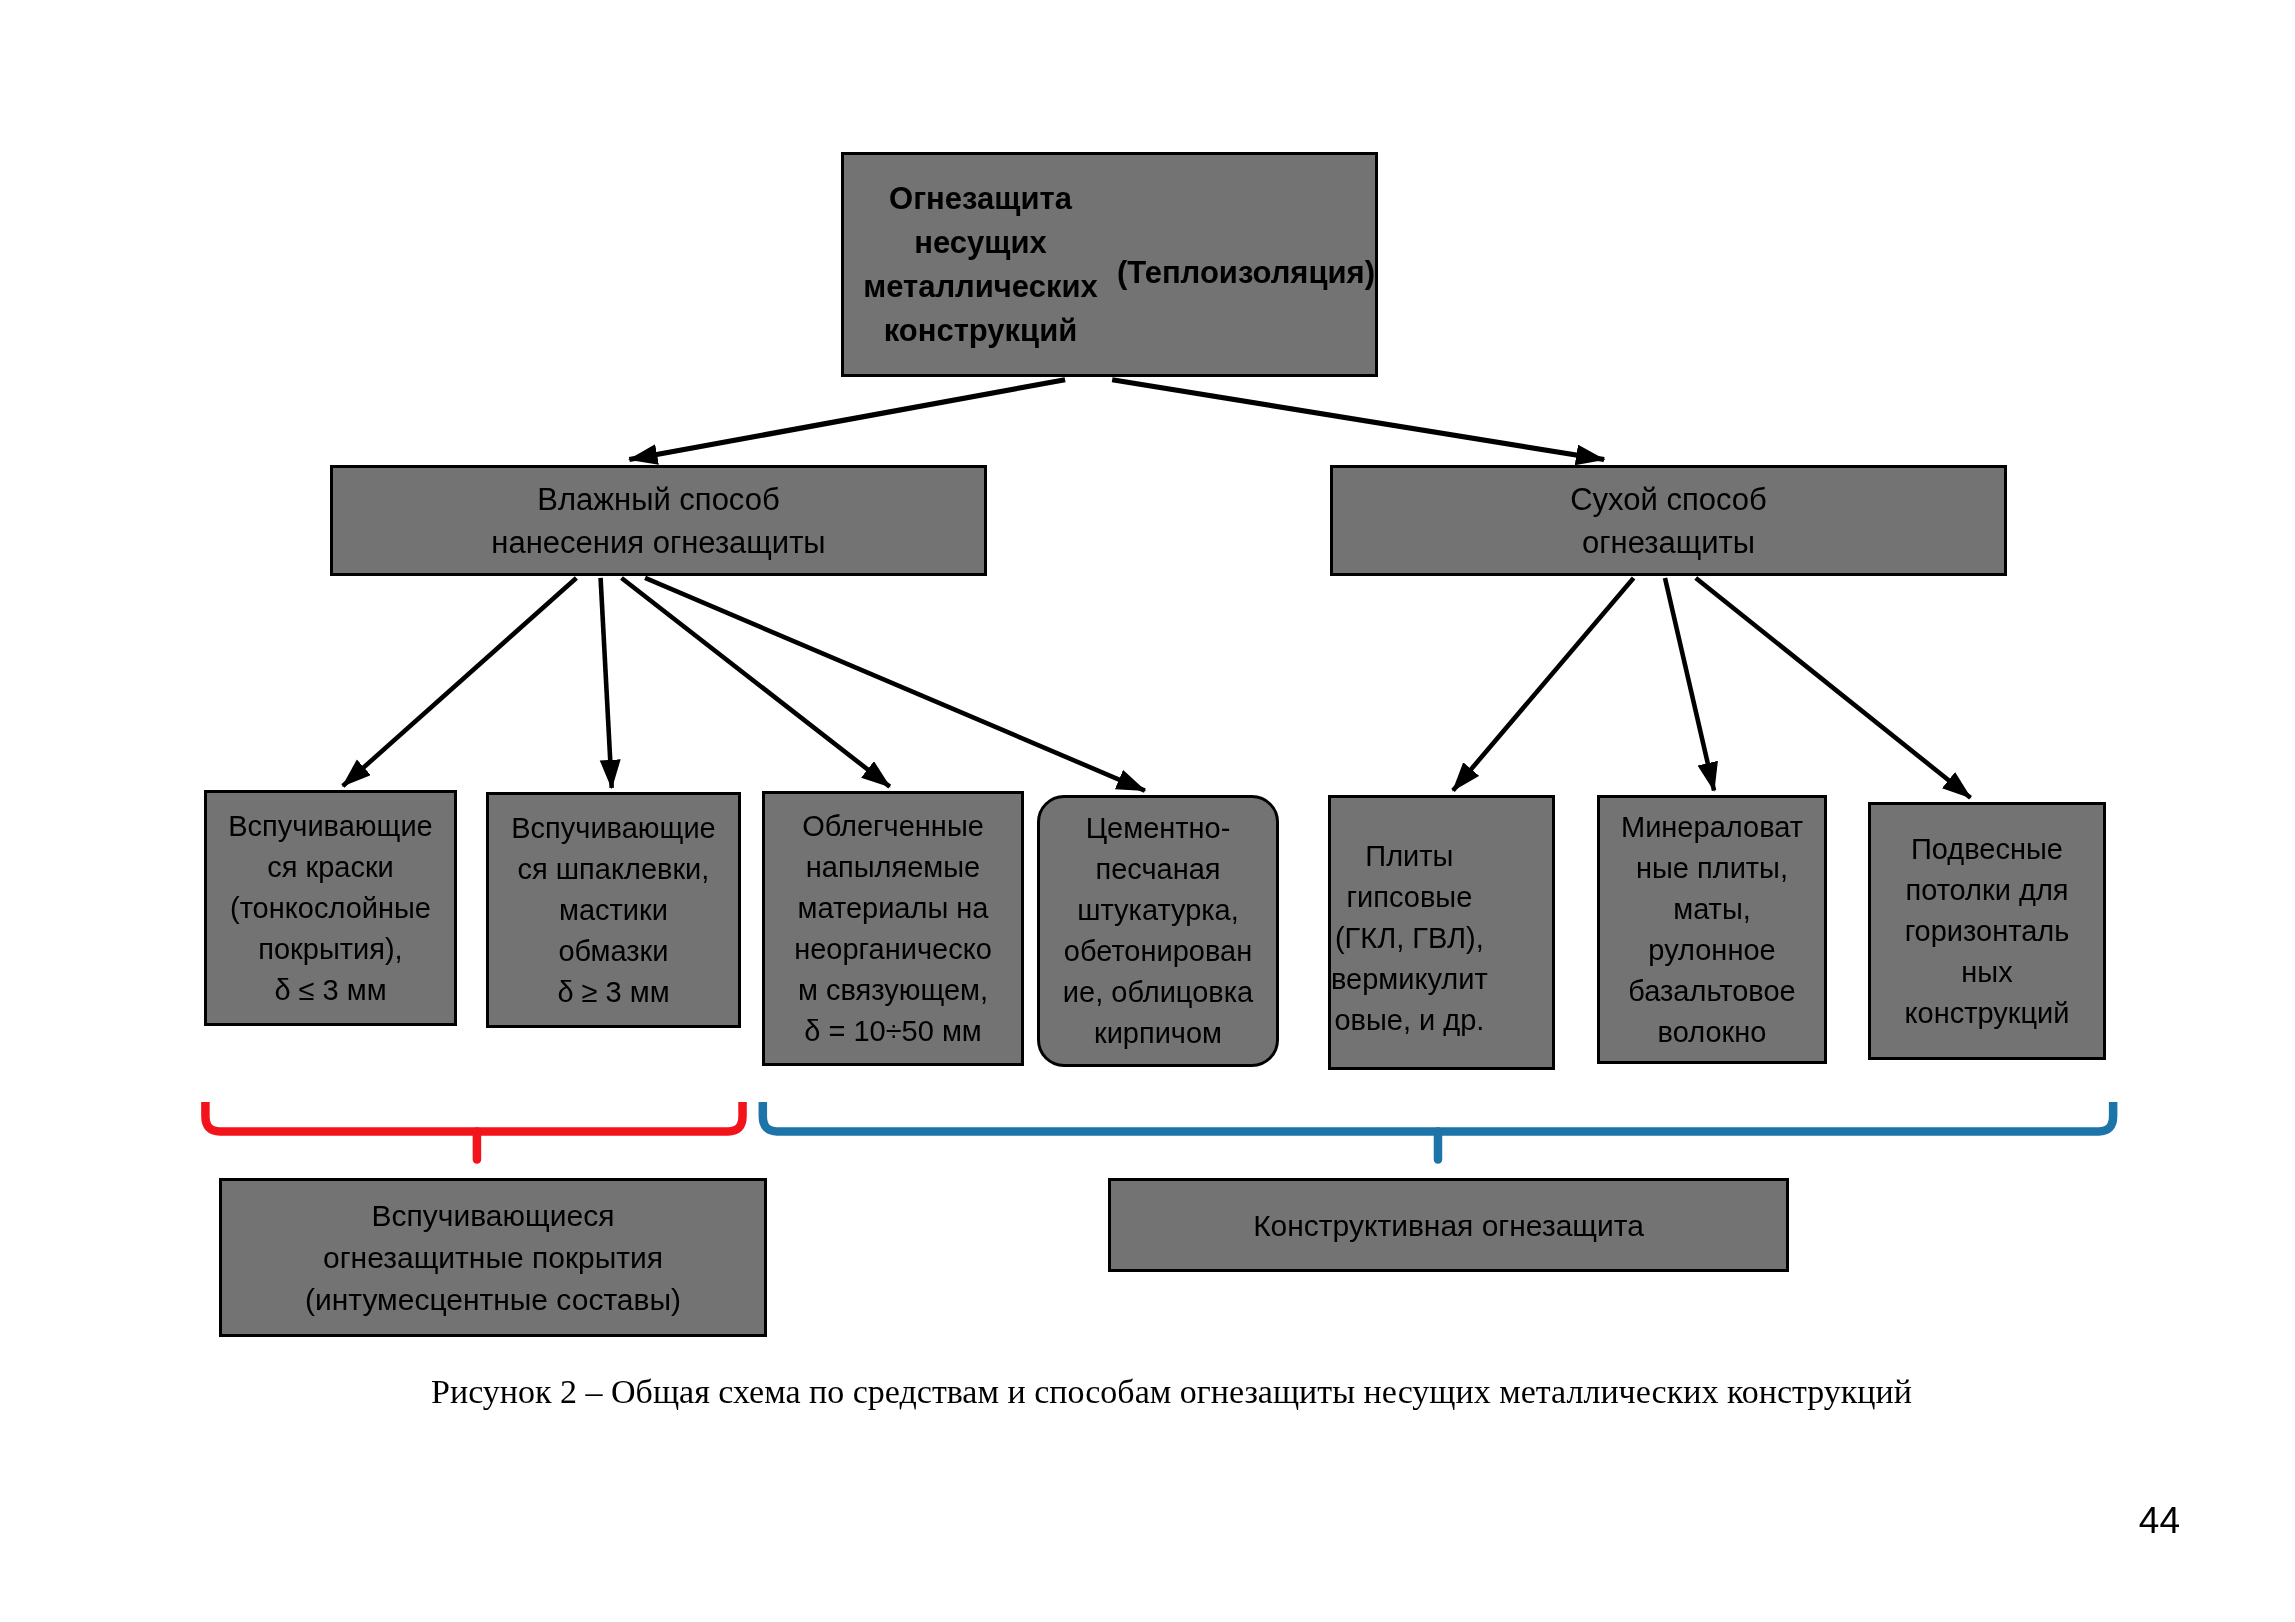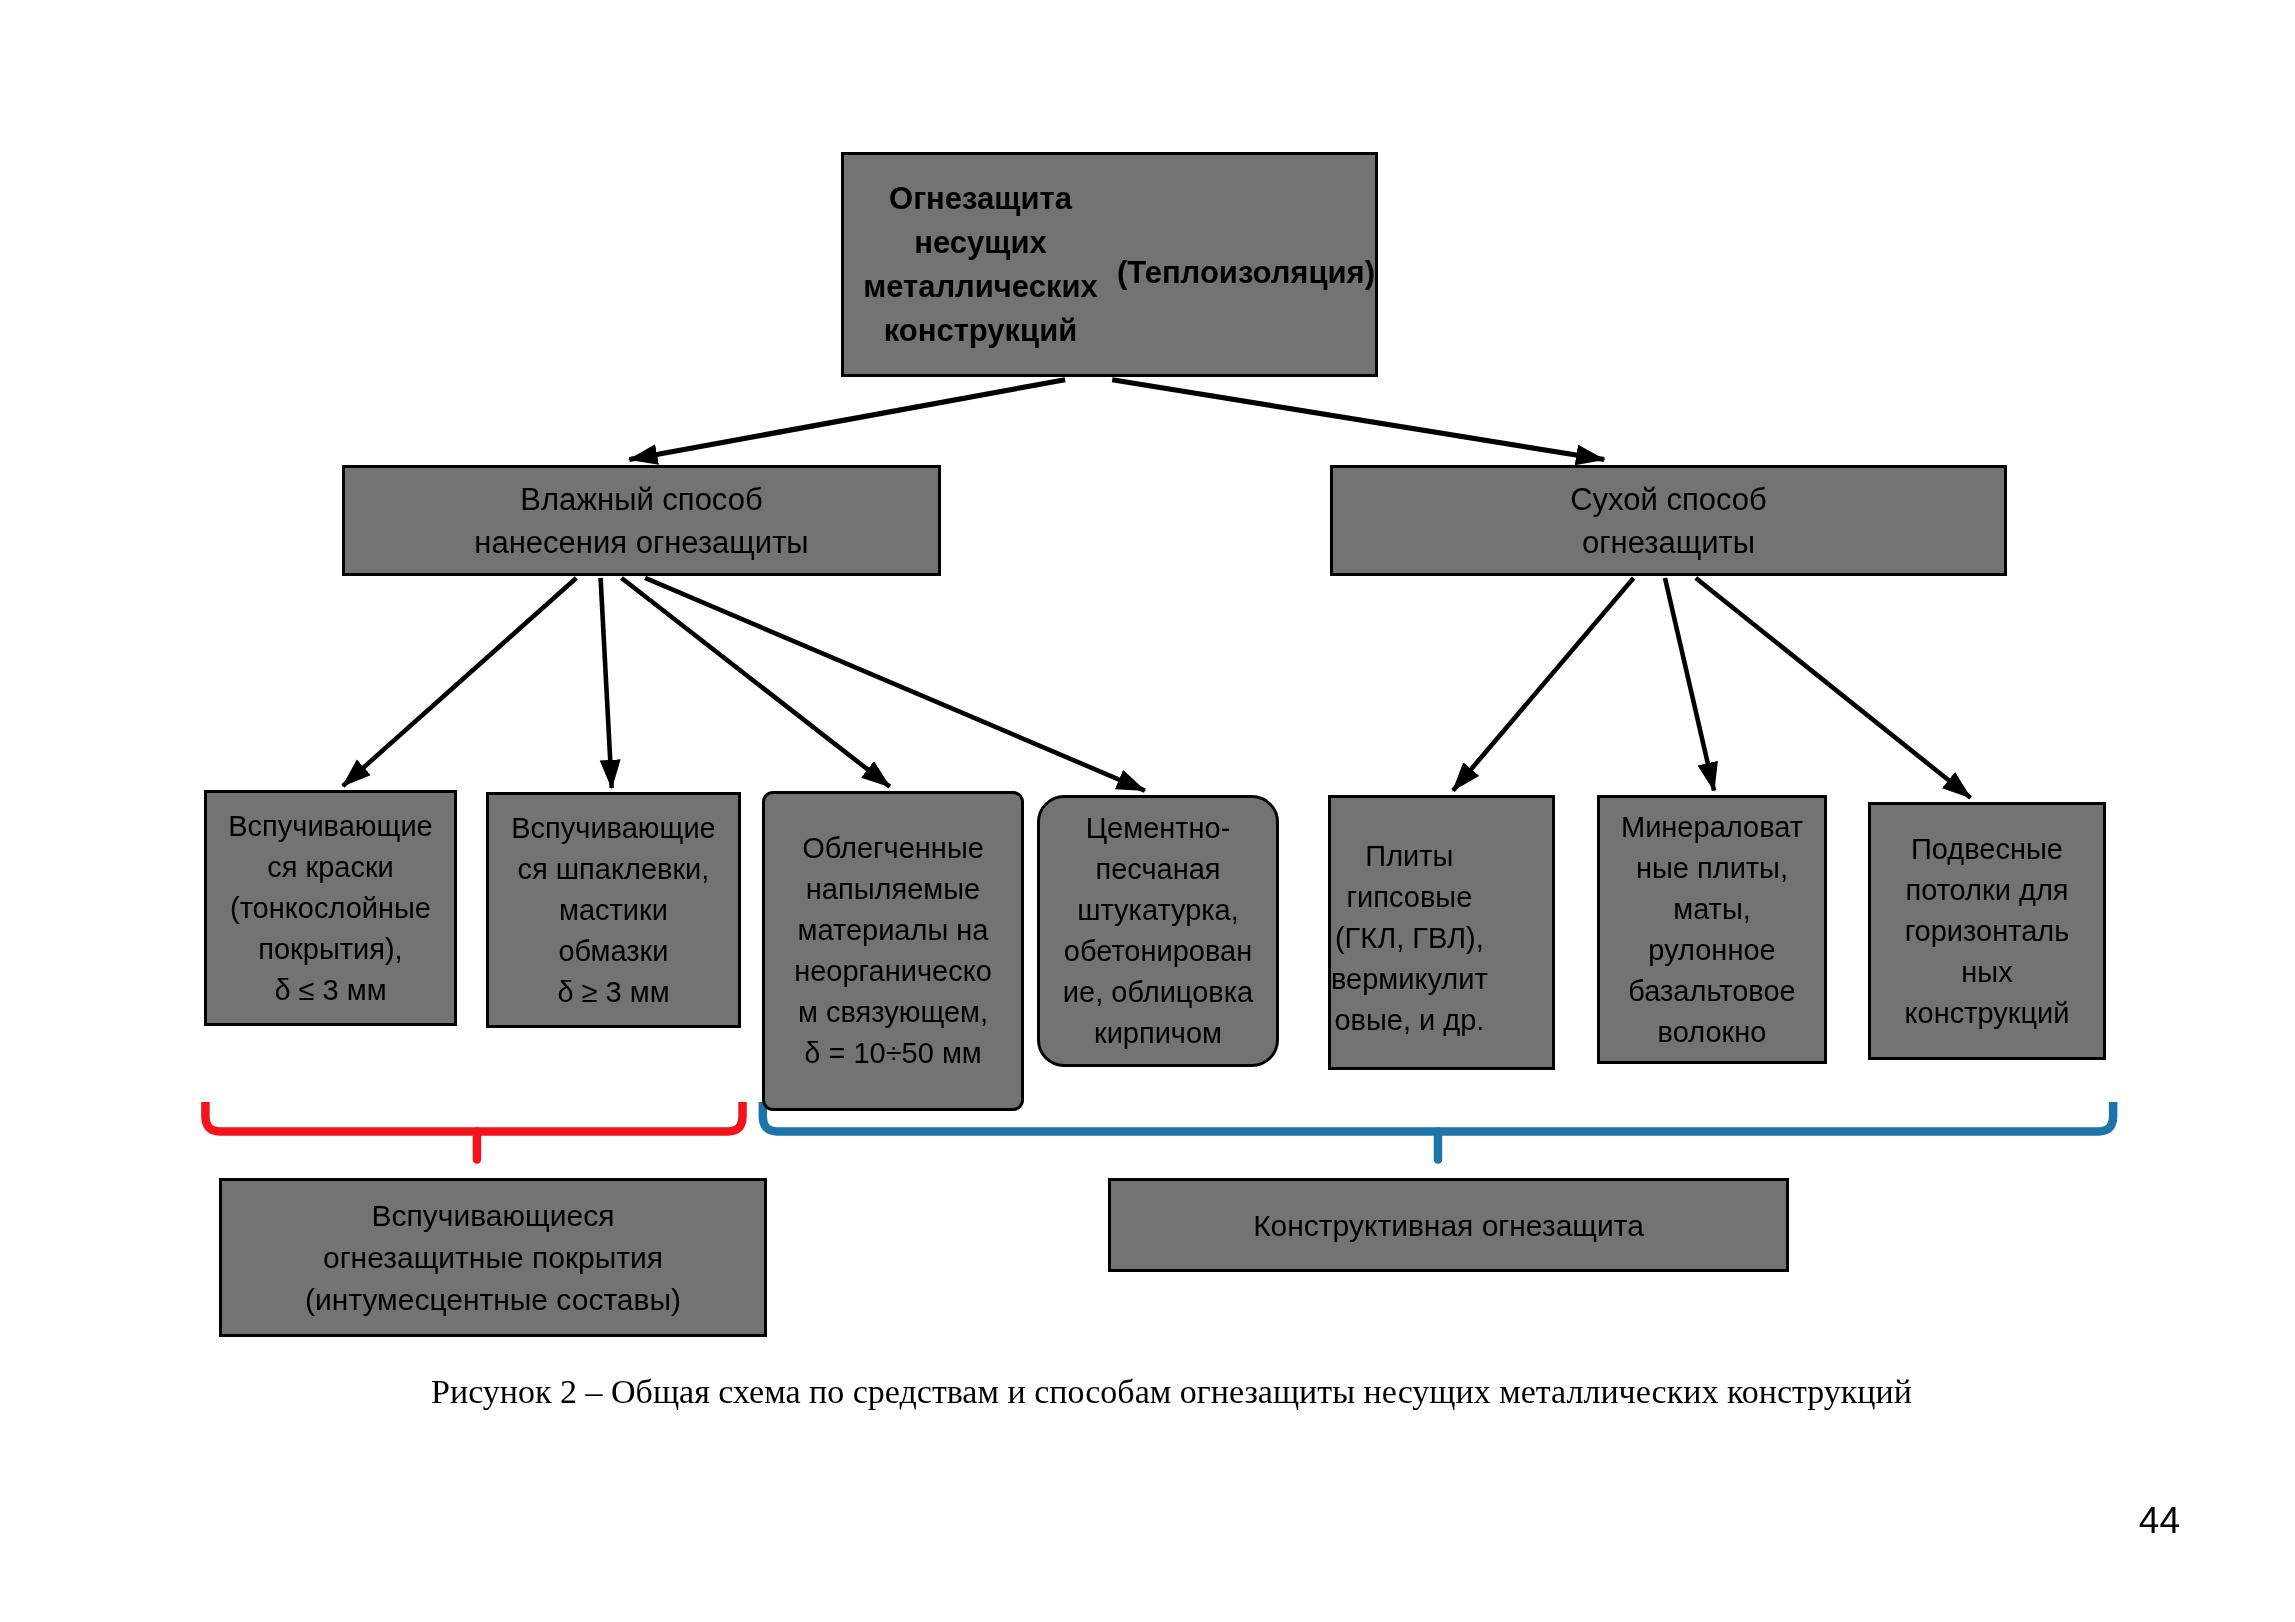--- a/index.html
+++ b/index.html
@@ -32,25 +32,25 @@
     text-align:center;
     white-space:pre-line;
     line-height:41px;
     font-size:29px;
   }
   .node-root{
     left:841px;top:152px;width:537px;height:225px;
     font-weight:bold;font-size:31px;line-height:44px;
   }
   .node-root .subtitle{margin-top:16px;white-space:pre-line;}
-  .node-wet{left:342px;top:465px;width:599px;height:111px;font-size:31px;line-height:43px;}
+  .node-wet{left:330px;top:465px;width:657px;height:111px;font-size:31px;line-height:43px;}
   .node-dry{left:1330px;top:465px;width:677px;height:111px;font-size:31px;line-height:43px;}
   .node-leaf1{left:204px;top:790px;width:253px;height:236px;}
   .node-leaf2{left:486px;top:792px;width:255px;height:236px;}
-  .node-leaf3{left:762px;top:791px;width:262px;height:320px;border-radius:11px;}
+  .node-leaf3{left:762px;top:791px;width:262px;height:275px;}
   .node-leaf4{left:1037px;top:795px;width:242px;height:272px;border-radius:27px;}
   .node-leaf5{left:1328px;top:795px;width:227px;height:275px;justify-content:flex-start;padding-top:11px;align-items:center;}
   .node-leaf6{left:1597px;top:795px;width:230px;height:269px;}
   .node-leaf7{left:1868px;top:802px;width:238px;height:258px;}
   .node-group-intumescent{left:219px;top:1178px;width:548px;height:159px;font-size:30px;line-height:42px;}
   .node-group-constructive{left:1108px;top:1178px;width:681px;height:94px;font-size:30px;}
   .caption{
     position:absolute;left:0;top:1373px;width:2295px;
     text-align:center;
     font-family:"Liberation Serif",serif;

